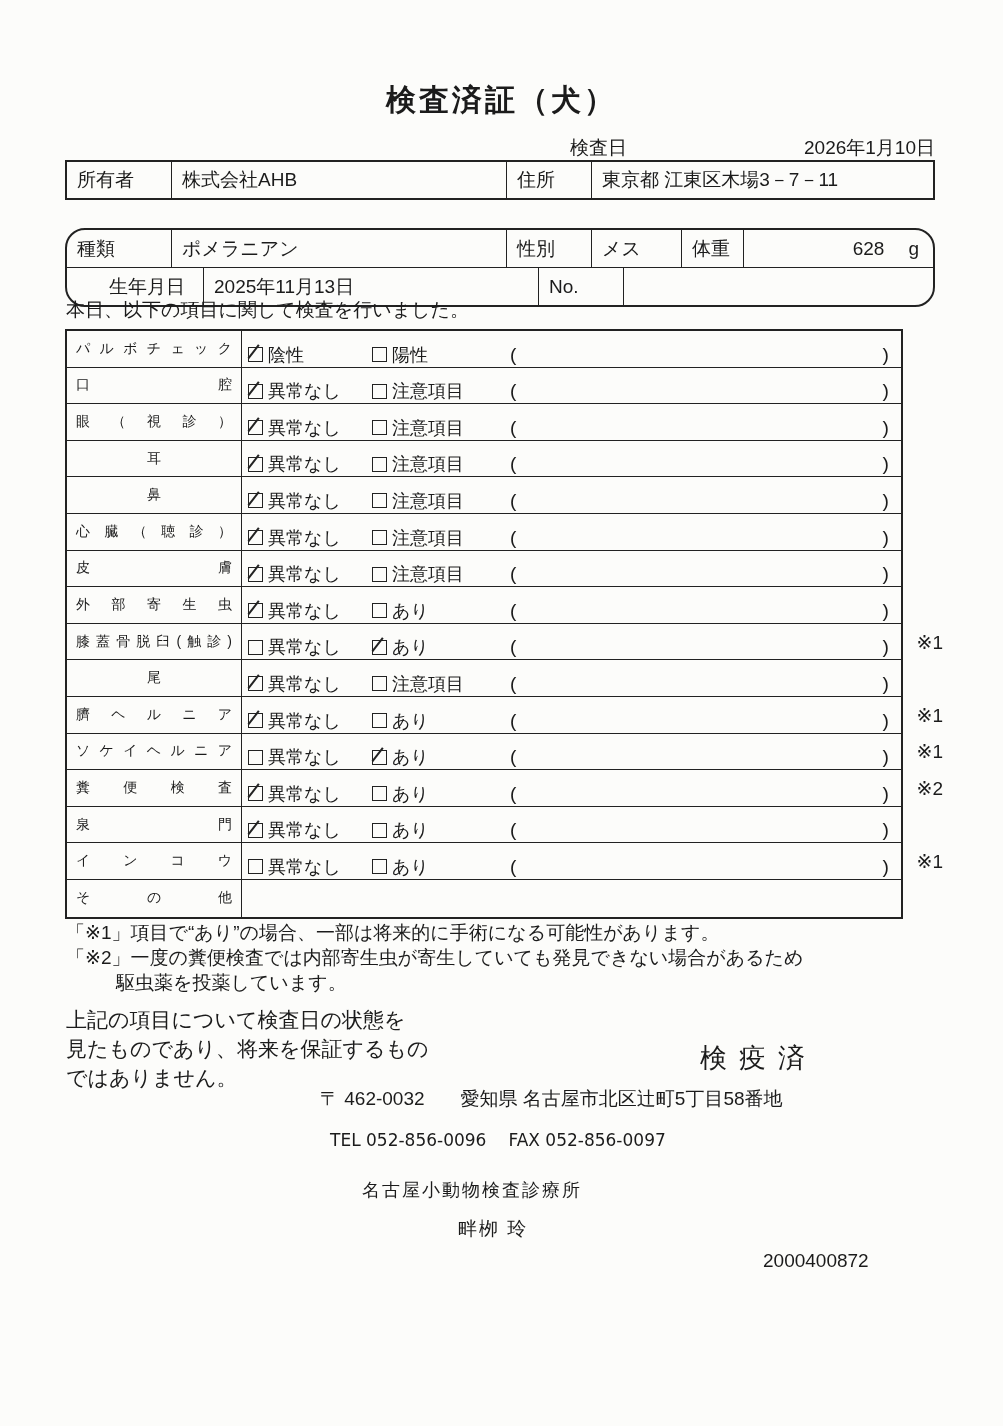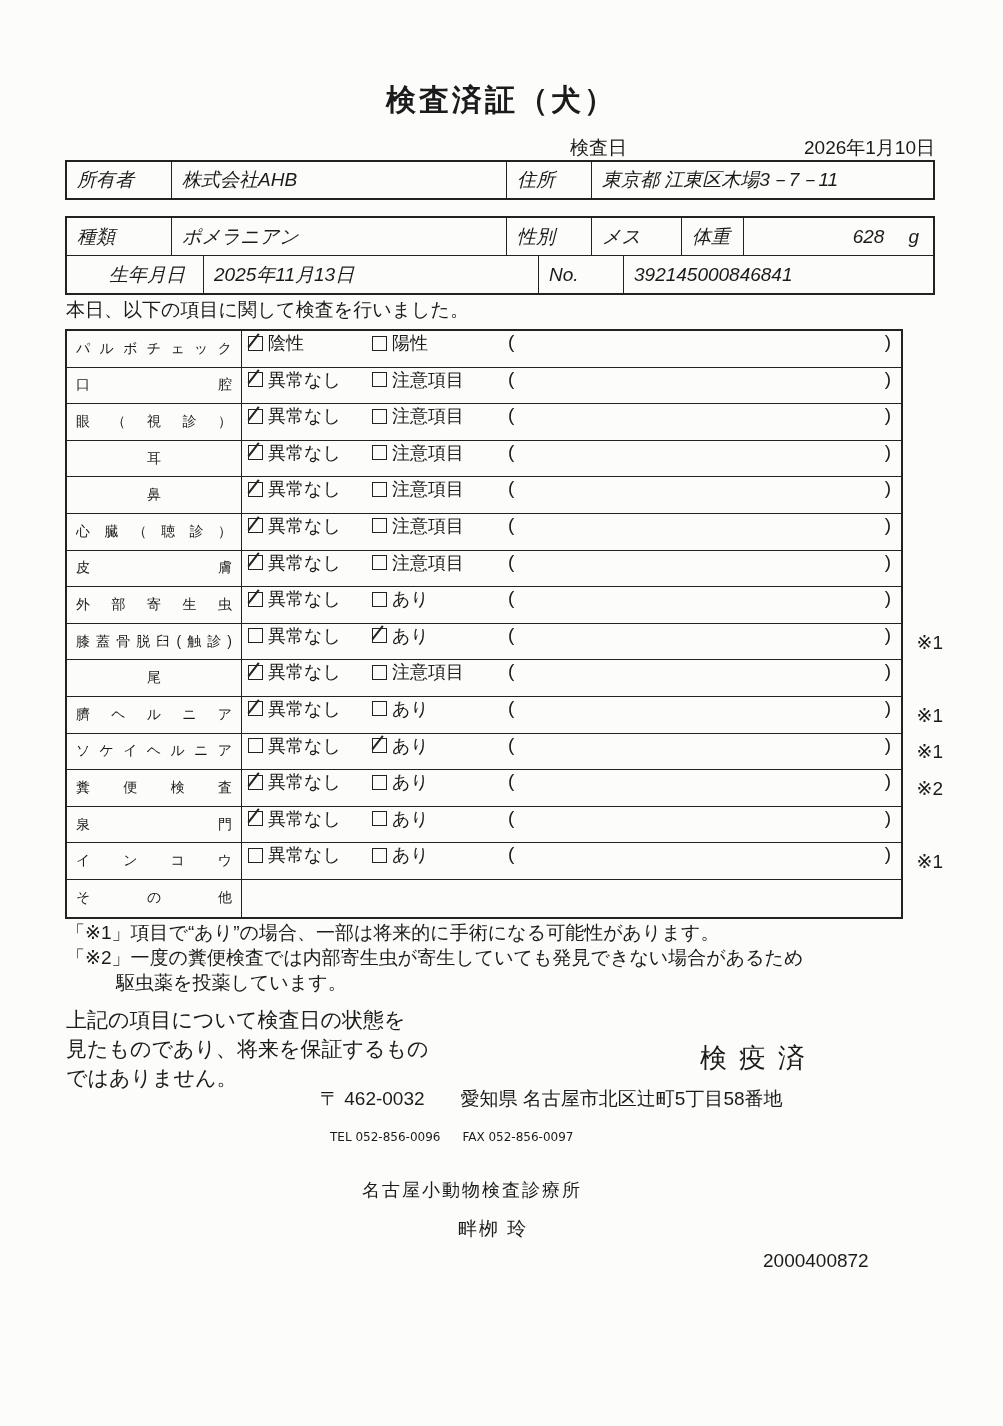--- a/index.html
+++ b/index.html
@@ -22,29 +22,29 @@
   }
   .date-row{
     position:absolute;top:135px;left:570px;width:365px;
     display:flex;justify-content:space-between;align-items:baseline;
     font-size:19px;
     gap:30px;
   }
   
   .gridtable{position:absolute;left:65px;width:870px;border:2px solid #222;box-sizing:border-box;background:transparent;}
   .owner-table{top:160px;height:40px;display:grid;grid-template-columns:105px 335px 85px 1fr;}
-  .animal-table{top:216px;}
+  .animal-table{top:228px;border-radius:20px;}
   .a-row{display:grid;height:37px;}
   .a-row.r1{grid-template-columns:105px 335px 85px 90px 62px 1fr;border-bottom:1.6px solid #222;}
   .a-row.r2{grid-template-columns:105px 335px 85px 1fr;padding-left:32px;}
   .cell{
     display:flex;align-items:center;
     padding:0 10px;font-size:19px;
     border-right:1.6px solid #222;
-    overflow:hidden;white-space:nowrap;font-style:italic;
+    overflow:hidden;white-space:nowrap;
   }
   .cell.last{border-right:none;}
   .cell.weight{justify-content:flex-end;gap:24px;padding-right:14px;}
   
   .intro{position:absolute;top:297px;left:66px;font-size:19px;}
   
   .main-table{
     position:absolute;top:329px;left:65px;width:838px;
     border:2px solid #222;box-sizing:border-box;overflow:visible;
   }
@@ -55,22 +55,22 @@
   .t-row:last-child{border-bottom:none;}
   .t-label{
     width:175px;flex:none;box-sizing:border-box;
     border-right:1.6px solid #222;
     display:flex;align-items:center;
     padding:0 9px;font-size:14px;
   }
   .label-inner{width:100%;text-align:justify;text-align-last:justify;}
   .t-label.single .label-inner{text-align-last:center;}
   .t-content{
-    flex:1;display:flex;align-items:flex-start;
-    padding-left:6px;font-size:18px;
+    flex:1;display:flex;align-items:flex-end;
+    padding-left:6px;font-size:18px;font-family:Liberation Mono, monospace;
   }
   .opt{display:flex;align-items:center;flex:none;}
   .opt1{width:124px;}
   .opt2{width:136px;}
   .checkbox{
     width:13px;height:13px;flex:none;
     border:1.7px solid #222;
     display:inline-block;position:relative;
     margin-right:5px;
   }
@@ -87,21 +87,21 @@
     font-size:19px;white-space:nowrap;
   }
   
   .notes{position:absolute;top:920px;left:66px;font-size:19px;line-height:25px;}
   .notes .indent{padding-left:50px;}
   
   .disclaimer{position:absolute;top:1005px;left:66px;font-size:21px;line-height:29px;}
   
   .stamp{position:absolute;top:1040px;left:700px;font-size:27px;letter-spacing:12px;}
   .postal-line{position:absolute;top:1086px;left:320px;font-size:19px;display:flex;gap:36px;}
-  .tel-line{position:absolute;top:1130px;left:330px;font-size:12px;display:flex;gap:22px;font-family:"DejaVu Sans","Liberation Sans",sans-serif;}
+  .tel-line{position:absolute;top:1130px;left:330px;font-size:17px;display:flex;gap:22px;font-family:"DejaVu Sans","Liberation Sans",sans-serif;}
   .clinic{position:absolute;top:1178px;left:362px;font-size:18px;letter-spacing:2px;}
   .examiner{position:absolute;top:1216px;left:458px;font-size:19px;letter-spacing:2px;}
   .doc-number{position:absolute;top:1250px;left:763px;font-size:19px;}
 </style>
 </head>
 <body>
 
 <div class="page">
 
   <div class="title">検査済証（犬）</div>
@@ -127,21 +127,20 @@
       <div class="cell">体重</div>
       <div class="cell last weight">
         <span>628</span>
         <span>g</span>
       </div>
     </div>
     <div class="a-row r2">
       <div class="cell">生年月日</div>
       <div class="cell">2025年11月13日</div>
       <div class="cell">No.</div>
-      <div class="cell last">392145000846841</div>
     </div>
   </div>
 
   <div class="intro">本日、以下の項目に関して検査を行いました。</div>
 
   <div class="main-table">
       <div class="t-row">
         <div class="t-label">
           <span class="label-inner">パルボチェック</span>
         </div>

